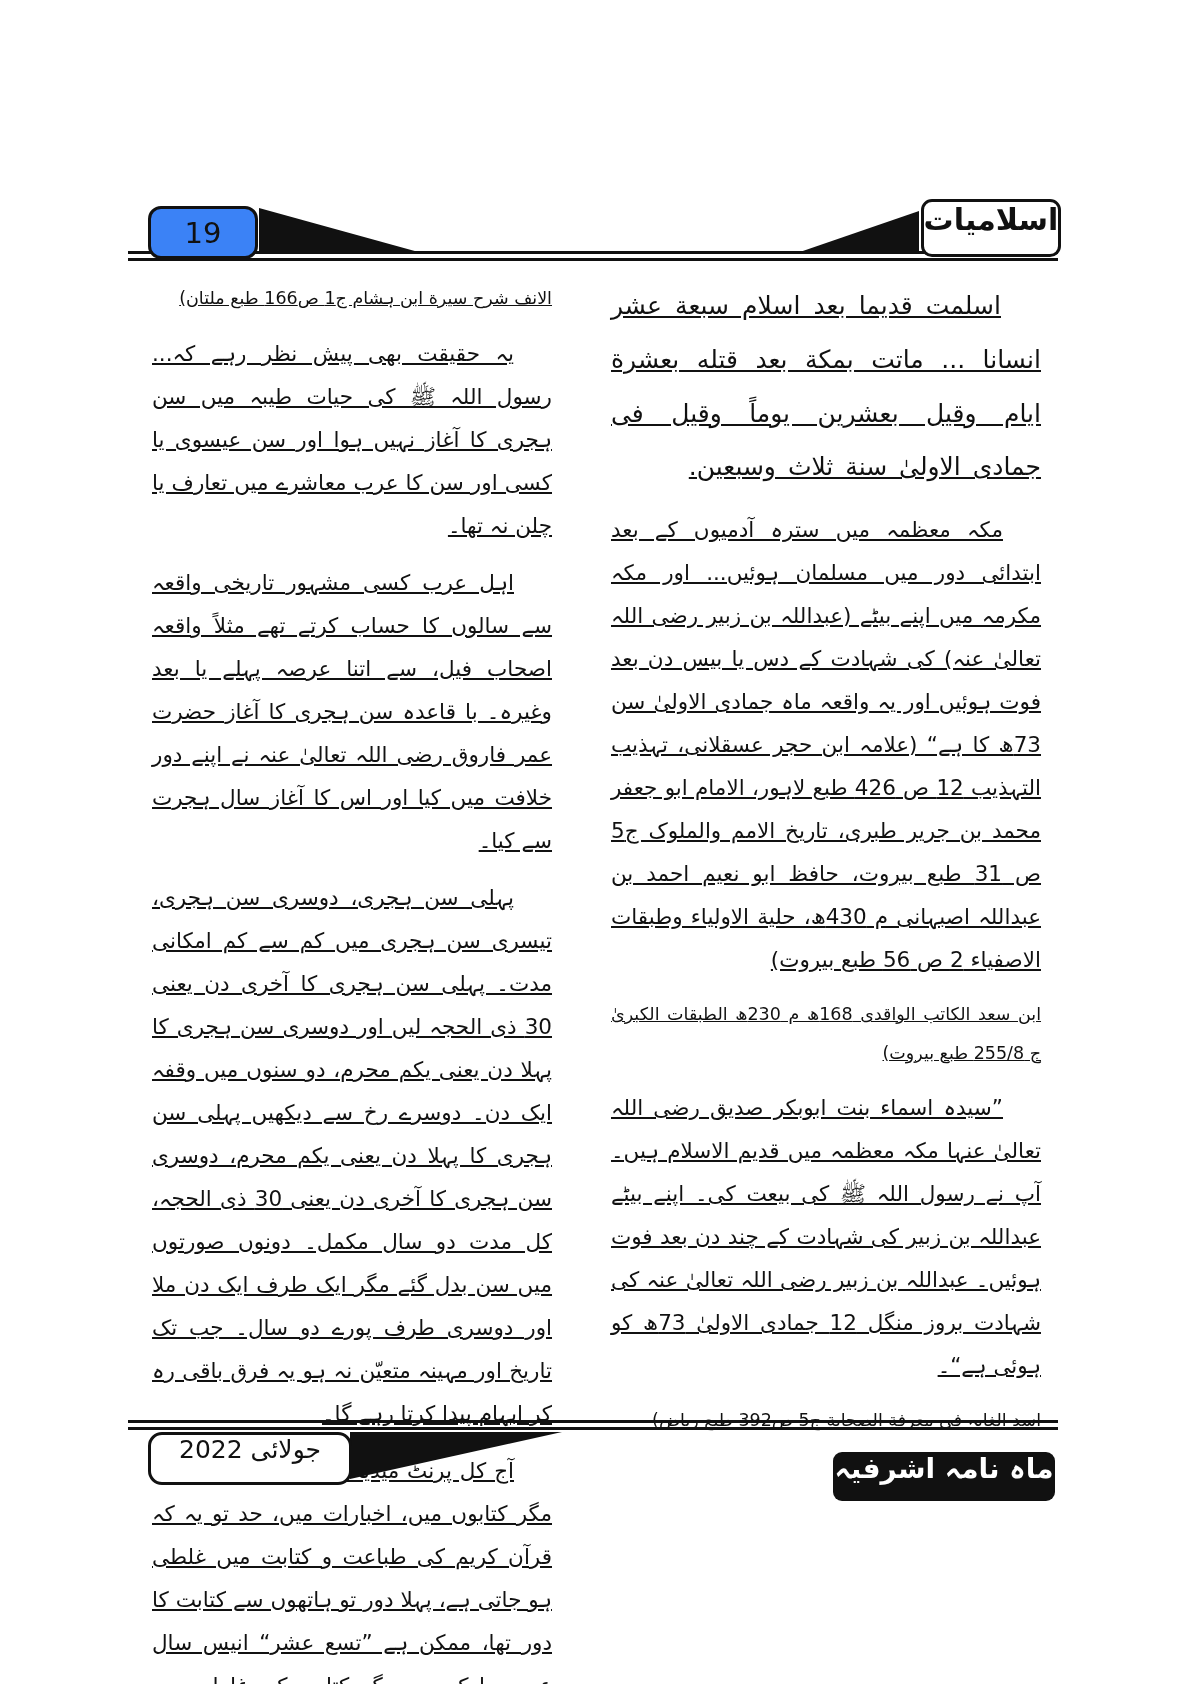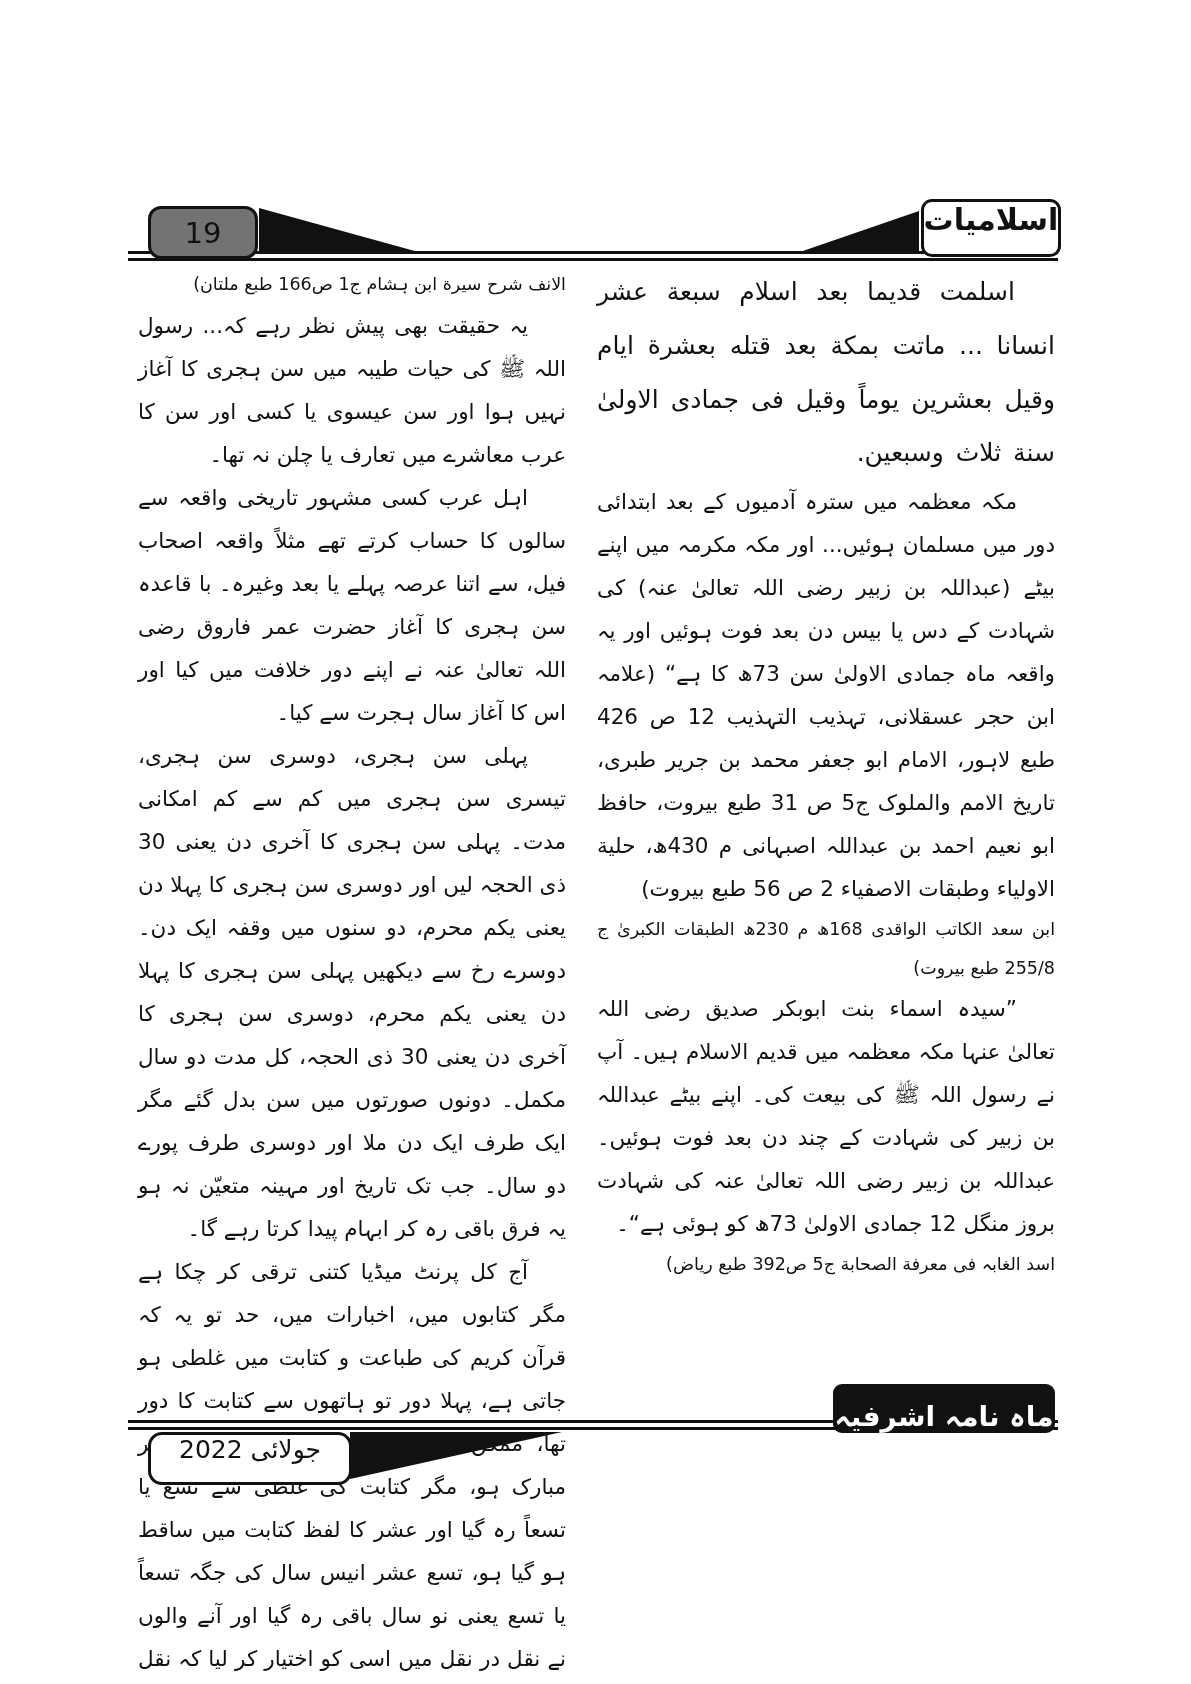--- a/index.html
+++ b/index.html
@@ -13,21 +13,21 @@
     font-family:"DejaVu Sans",sans-serif;
     overflow:hidden;
   }
   
   .hdr-rule{
     position:absolute;left:128px;top:251px;width:930px;height:4px;
     border-top:3px solid #111;border-bottom:3px solid #111;
   }
   .page-num-box{
     position:absolute;left:148px;top:206px;width:104px;height:47px;
-    background:#737373;border:3px solid #111;border-radius:13px;
+    background:#3b82f6;border:3px solid #111;border-radius:13px;
     display:flex;align-items:center;justify-content:center;
     font-size:29px;z-index:2;
   }
   .hdr-left-tri{
     position:absolute;left:259px;top:208px;width:163px;height:45px;
     background:#111;
     clip-path:polygon(0 0,100% 100%,0 100%);
   }
   .section-box{
     position:absolute;left:921px;top:199px;width:134px;height:52px;
@@ -37,21 +37,21 @@
   }
   .hdr-right-tri{
     position:absolute;left:797px;top:211px;width:122px;height:42px;
     background:#111;
     clip-path:polygon(100% 0,100% 100%,0 100%);
   }
   
   .col{position:absolute;top:265px;}
   .col-right{left:597px;width:458px;}
   .col-left{left:138px;width:428px;}
-  .para{margin:0;padding:0;}
+  .para{margin:14px;padding:0;text-decoration:underline;}
   .urdu{
     font-size:21.5px;line-height:2.0;text-align:justify;text-indent:38px;
   }
   .arabic{
     font-size:25px;line-height:2.15;text-align:justify;text-indent:40px;
     word-spacing:4px;
   }
   .cite{
     font-size:17.5px;line-height:2.2;text-align:justify;text-indent:0;
   }
@@ -65,23 +65,23 @@
     background:#fff;border:3px solid #111;border-radius:14px;
     display:flex;align-items:flex-start;justify-content:center;
     font-size:25px;z-index:2;
   }
   .ftr-tri{
     position:absolute;left:350px;top:1432px;width:212px;height:47px;
     background:#111;
     clip-path:polygon(0 0,100% 0,0 100%);
   }
   .mag-box{
-    position:absolute;left:833px;top:1384px;width:222px;height:49px;
+    position:absolute;left:833px;top:1452px;width:222px;height:49px;
     background:#111;color:#fff;border-radius:9px;
-    display:flex;align-items:flex-end;justify-content:center;
+    display:flex;align-items:flex-start;justify-content:center;
     font-size:28px;font-weight:bold;
   }
 </style>
 </head>
 <body>
 
 <div class="page">
 
   <div class="hdr-rule"></div>
   <div class="page-num-box">

